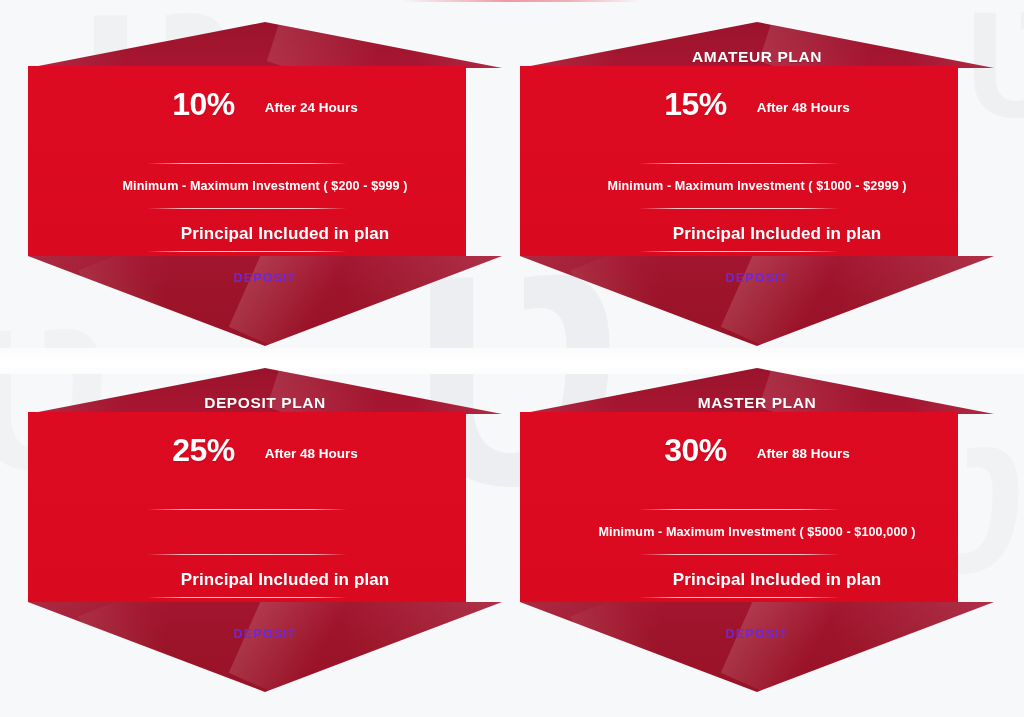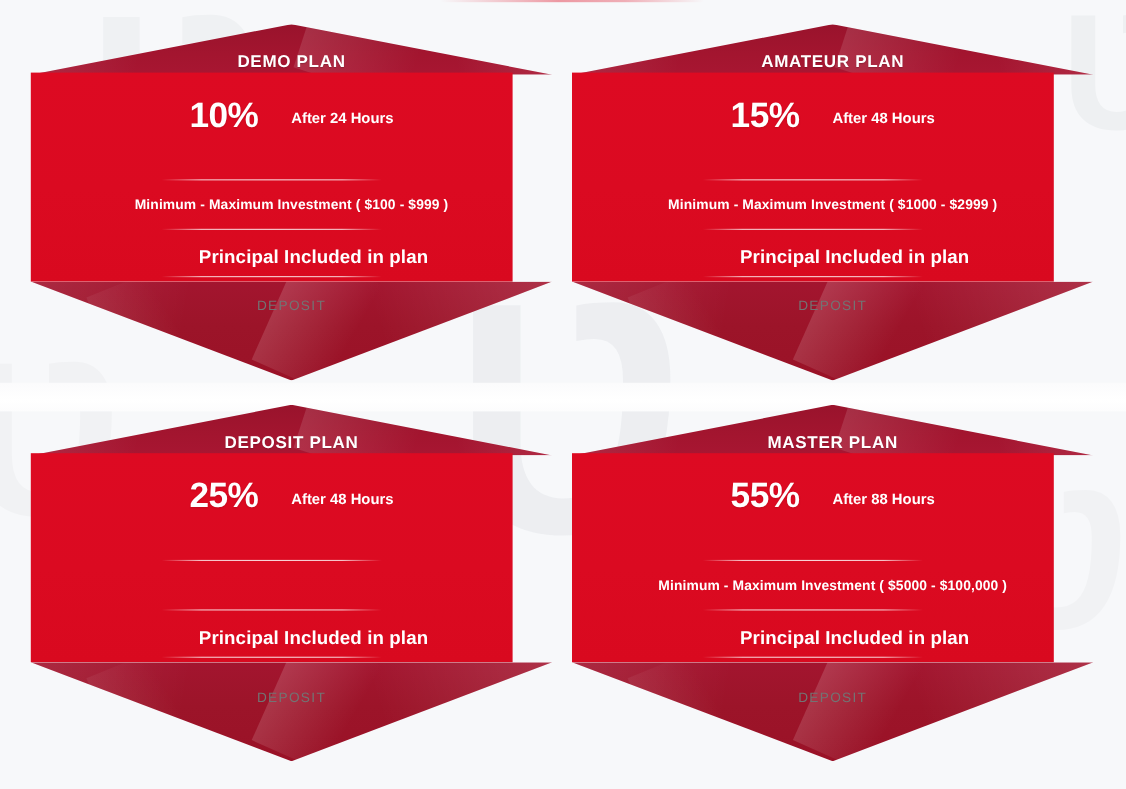--- a/index.html
+++ b/index.html
@@ -140,23 +140,23 @@
     transform:rotate(24deg);
   }
   .chev .sheen3 {
     position:absolute; left:14%; top:-6px; width:90px; height:100px;
     background:linear-gradient(80deg, rgba(255,255,255,.08), rgba(255,255,255,0) 70%);
     transform:rotate(-22deg);
   }
   .deposit {
     position:absolute; left:0; top:234px; width:474px; height:44px;
     display:flex; align-items:center; justify-content:center;
-    color:#737373;
+    color:#6d28d9;
     font-size:12.4px;
-    font-weight:400;
+    font-weight:700;
     letter-spacing:1.2px;
     cursor:pointer;
   }
   .deposit.lower { top:244px; }
 </style>
 </head>
 <body>
 
 <div id="bg-layer">
   <div class="wm wm-left">Ʋ</div>
@@ -167,28 +167,27 @@
   <div class="top-hairline"></div>
   <div class="soft-band"></div>
 </div>
 
 <div id="cards">
 
   <div class="card c1">
     <div class="peak">
         <div class="sheen"></div>
       </div>
-    <div class="peak-title">DEMO PLAN</div>
     <div class="body">
       <div class="figure-row">
         <span class="pct">10%</span>
         <span class="after">After 24 Hours</span>
       </div>
       <div class="rule r1"></div>
-      <div class="line l-invest">Minimum - Maximum Investment ( $100 - $999 )</div>
+      <div class="line l-invest">Minimum - Maximum Investment ( $200 - $999 )</div>
       <div class="rule r2"></div>
       <div class="line l-princ">Principal Included in plan</div>
       <div class="rule r3"></div>
       <div class="line l-ref">Referral Commision : 15%</div>
     </div>
     <div class="chev">
         <div class="sheen2"></div>
         <div class="sheen3"></div>
       </div>
     <div class="deposit">DEPOSIT</div>
@@ -241,21 +240,21 @@
     <div class="deposit lower">DEPOSIT</div>
   </div>
 
   <div class="card c4">
     <div class="peak">
         <div class="sheen"></div>
       </div>
     <div class="peak-title">MASTER PLAN</div>
     <div class="body">
       <div class="figure-row">
-        <span class="pct">55%</span>
+        <span class="pct">30%</span>
         <span class="after">After 88 Hours</span>
       </div>
       <div class="rule r1"></div>
       <div class="line l-invest">Minimum - Maximum Investment ( $5000 - $100,000 )</div>
       <div class="rule r2"></div>
       <div class="line l-princ">Principal Included in plan</div>
       <div class="rule r3"></div>
       <div class="line l-ref">Referral Commision : 15%</div>
     </div>
     <div class="chev">

